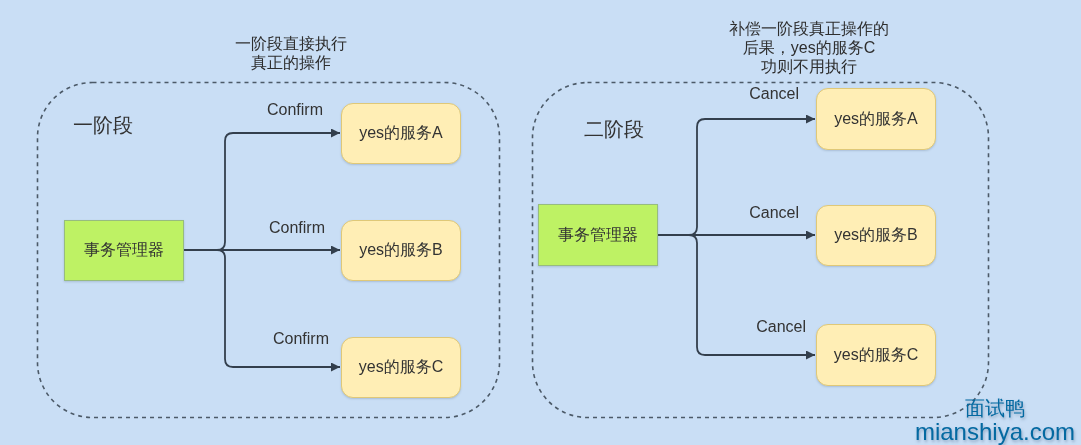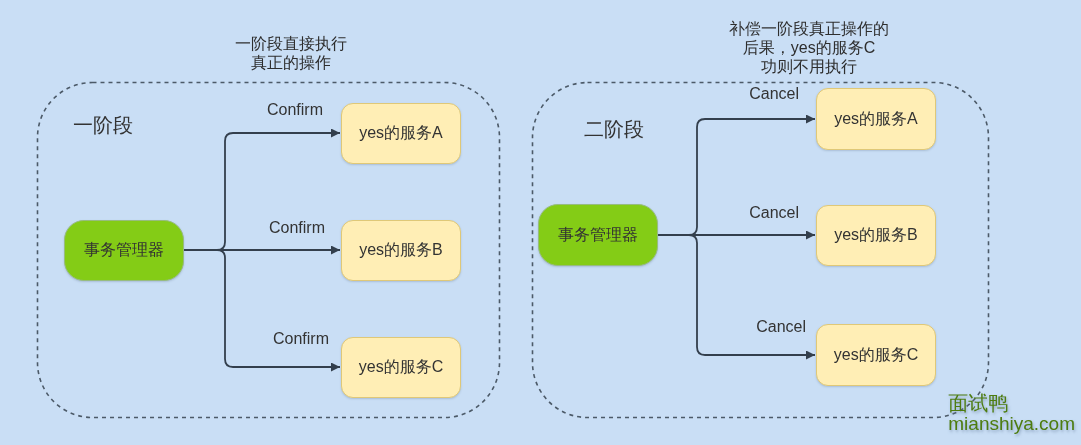--- a/index.html
+++ b/index.html
@@ -37,47 +37,47 @@
     display: flex;
     align-items: center;
     justify-content: center;
     font-size: 16px;
     color: #333;
     box-sizing: border-box;
     box-shadow: 0 1px 2px rgba(90,110,135,.28);
     white-space: nowrap;
   }
   .manager {
-    background: #84cc16;
+    background: #bef264;
     border: 1.5px solid #97bc7f;
-    border-radius: 20px;
+    border-radius: 0;
   }
   .service {
     background: #ffeeb5;
     border: 1.5px solid #dfc878;
     border-radius: 12px;
   }
   .edge-label {
     position: absolute;
     width: 80px;
     text-align: right;
     font-size: 16px;
     color: #333;
   }
   .watermark {
     position: absolute;
     right: 6px;
-    bottom: 10px;
-    text-align: left;
-    color: #4d7c0f;
+    bottom: 0;
+    text-align: center;
+    color: #0369a1;
     text-shadow: 1px 2px 3px rgba(105,130,160,.6);
     line-height: 1.1;
   }
   .watermark .wm1 { font-size: 20px; }
-  .watermark .wm2 { font-size: 19px; }
+  .watermark .wm2 { font-size: 24px; }
 </style>
 </head>
 <body>
 
 <div class="canvas">
 
   <svg class="connector-layer" viewBox="0 0 1081 445" xmlns="http://www.w3.org/2000/svg">
     <defs>
       <marker id="arrow" viewBox="0 0 10 10" refX="10" refY="5" markerWidth="11" markerHeight="9" markerUnits="userSpaceOnUse" orient="auto-start-reverse">
         <path d="M0,0 L10,5 L0,10 Z" fill="#333f4d"></path>

